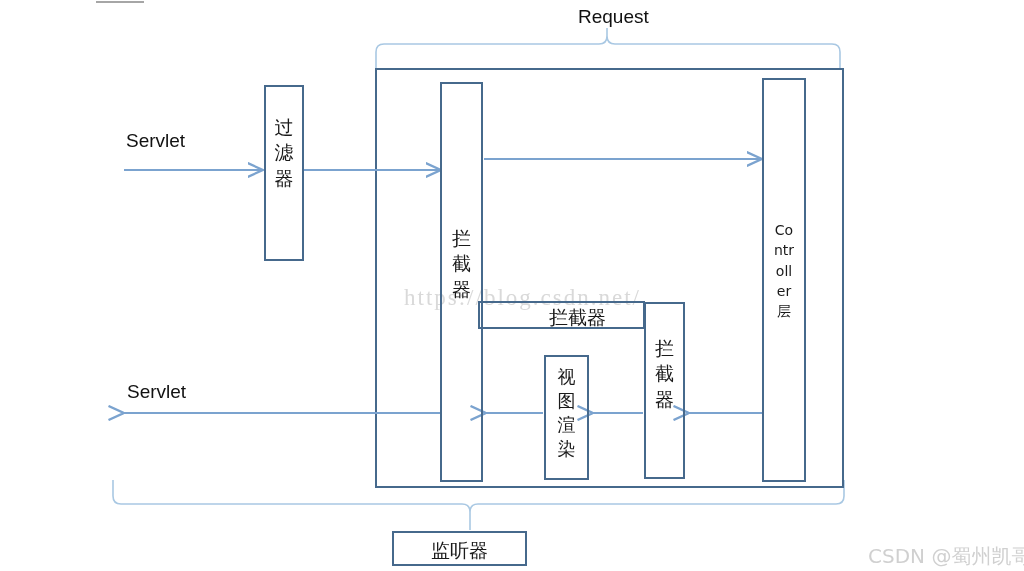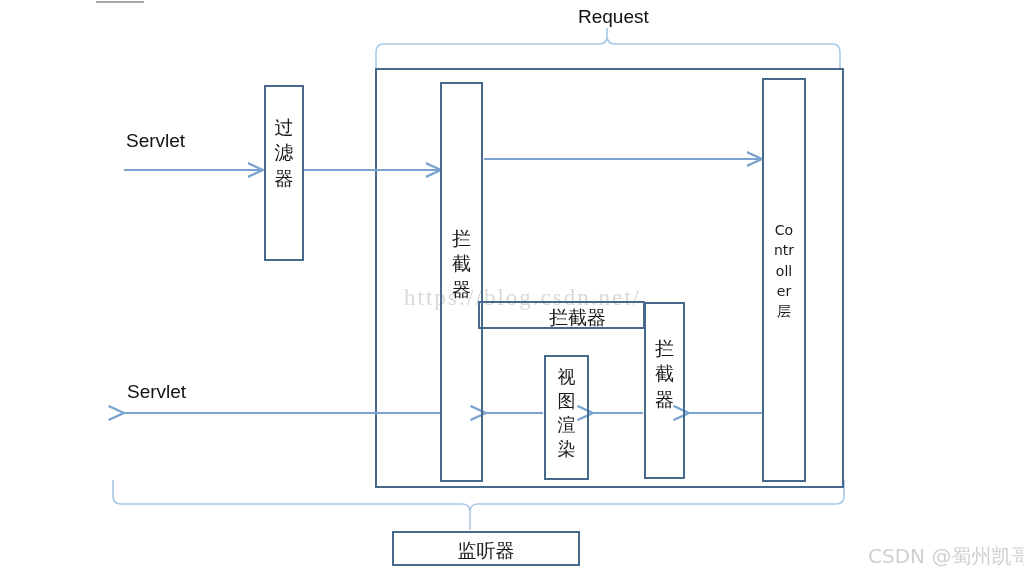--- a/index.html
+++ b/index.html
@@ -147,19 +147,19 @@
   </div>
 
   <div class="box" style="left:762px; top:78px; width:44px; height:404px;">
     <div class="box-label" style="left:0; top:140px; width:100%; font-size:14px; line-height:1.45;">Co
 ntr
 oll
 er
 层</div>
   </div>
 
-  <div class="box" style="left:392px; top:531px; width:188px; height:35px;">
+  <div class="box" style="left:392px; top:531px; width:135px; height:35px;">
     <div class="box-label" style="left:0; top:5px; width:100%;">监听器</div>
   </div>
 
   <div class="credit" style="left:868px; top:543px;">CSDN @蜀州凯哥</div>
 
 </div>
 
 </body></html>

